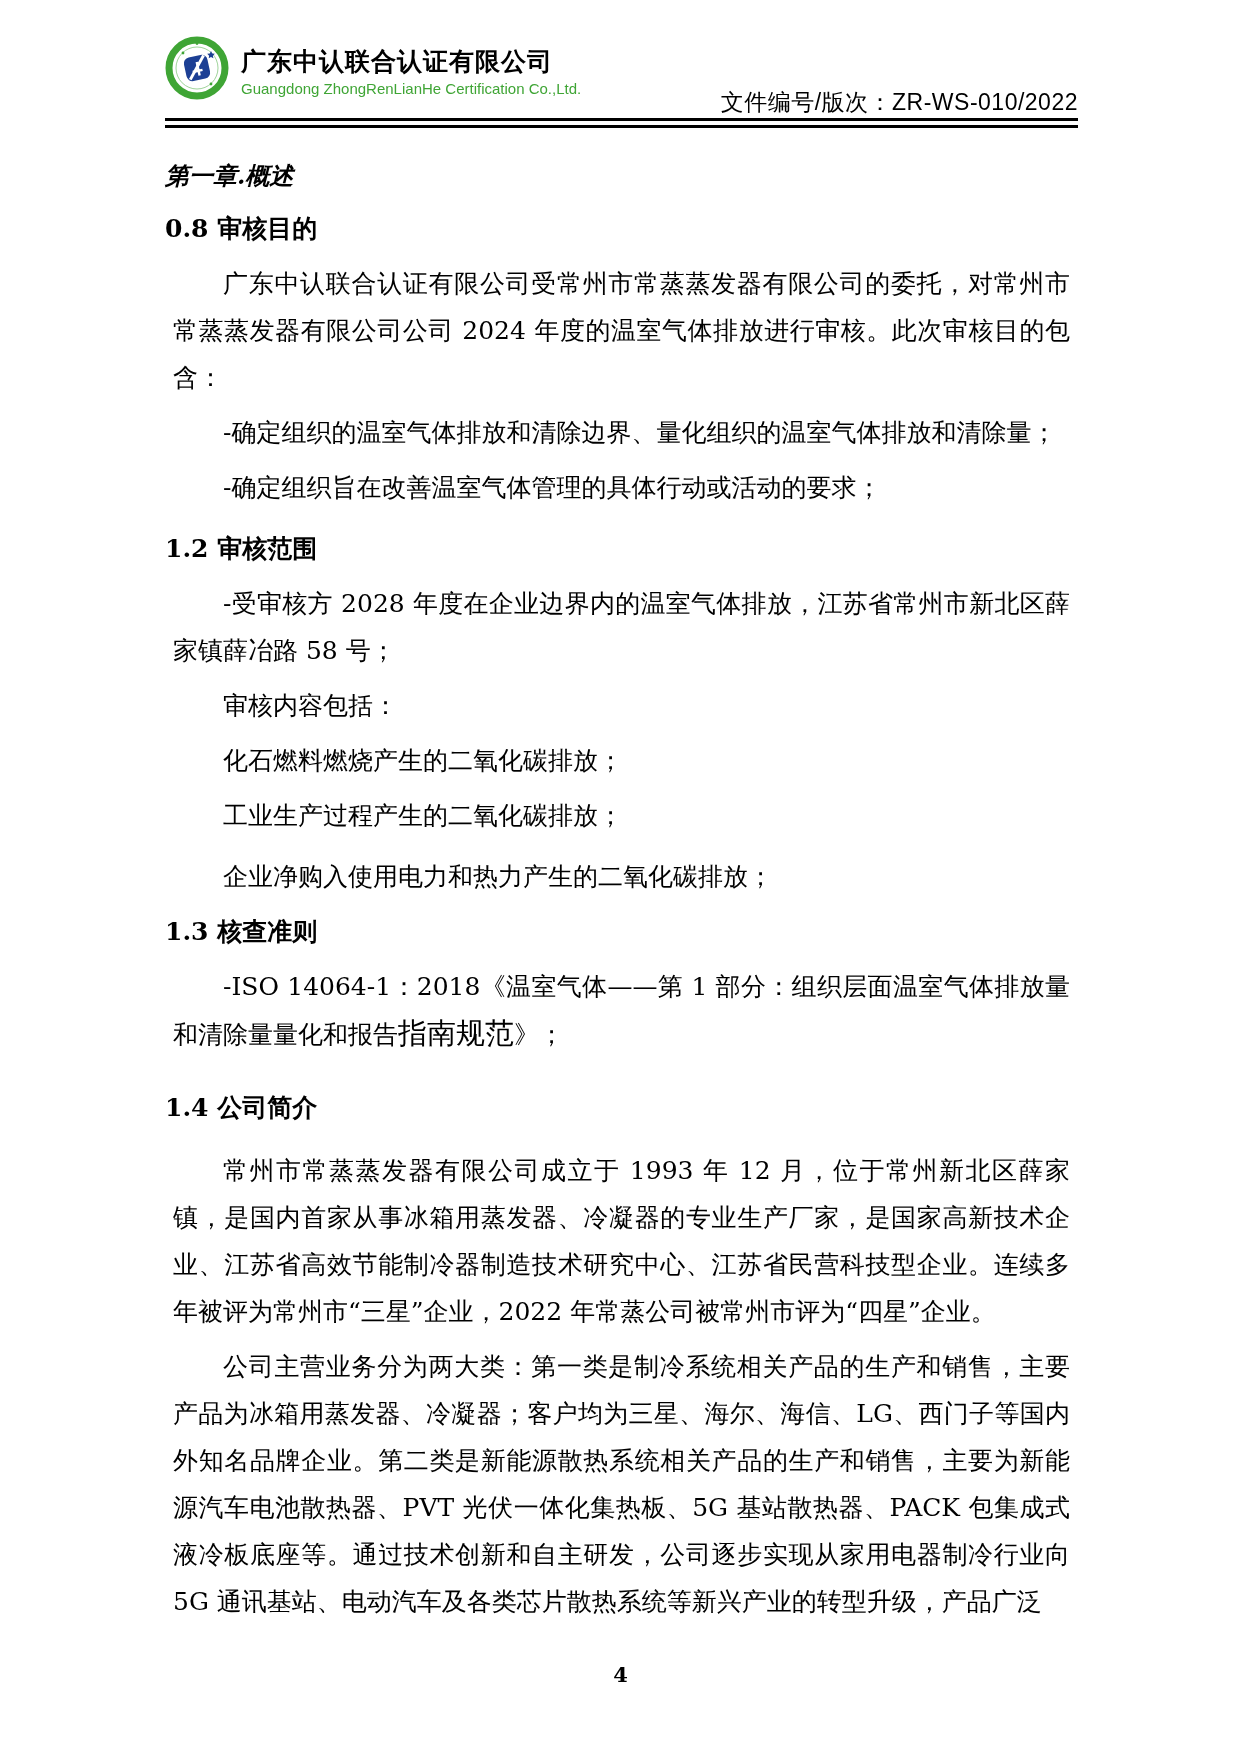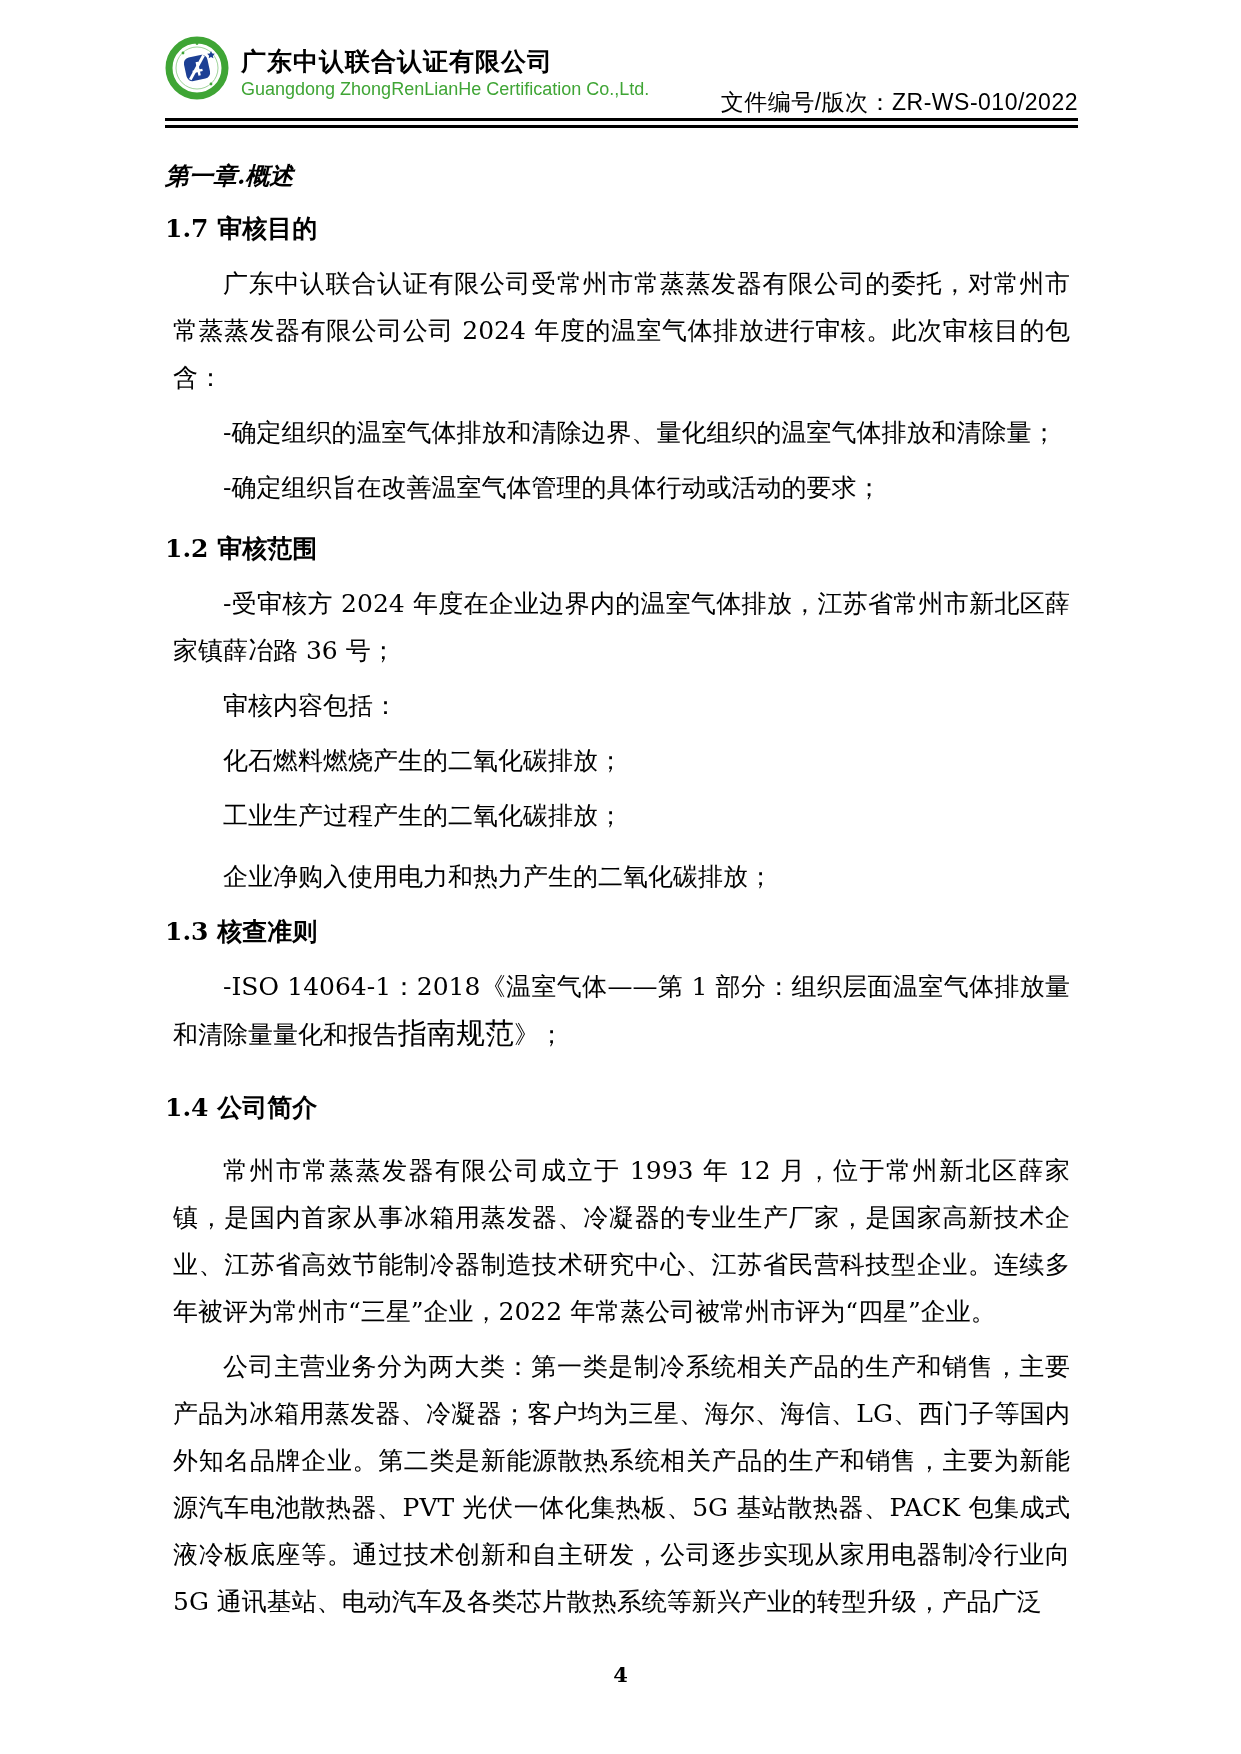--- a/index.html
+++ b/index.html
@@ -18,21 +18,21 @@
   .brand-row { display:flex; align-items:flex-end; }
   .logo-wrap { width:64px; height:64px; flex:0 0 64px; margin-right:12px; }
   .brand-text { padding-top:4px; }
   .company-zh {
     font-family:"Liberation Sans", sans-serif;
     font-weight:700; font-size:25px; line-height:30px; color:#000;
     letter-spacing:1px;
   }
   .company-en {
     font-family:"Liberation Sans", sans-serif;
-    font-size:18px; line-height:22px; color:#3fa535; margin-top:2px;
+    font-size:15px; line-height:22px; color:#3fa535; margin-top:2px;
   }
   .doc-number {
     position:absolute; right:0; top:51px;
     font-family:"Liberation Sans", sans-serif;
     font-size:23px; color:#000; letter-spacing:0.5px;
   }
   .header-rule {
     position:absolute; left:165px; top:118px; width:913px;
     height:4px;
     border-top:3px solid #000;
@@ -99,27 +99,27 @@
       </div>
     </div>
     <div class="doc-number">文件编号/版次：ZR-WS-010/2022</div>
   </div>
   <div class="header-rule"></div>
 
   <div class="content">
 
     <p class="h-chapter">第一章.概述</p>
 
-    <p class="h-section h-11">1.7 审核目的</p>
+    <p class="h-section h-11">0.8 审核目的</p>
     <p class="body-text indent2">广东中认联合认证有限公司受常州市常蒸蒸发器有限公司的委托，对常州市常蒸蒸发器有限公司公司 2024 年度的温室气体排放进行审核。此次审核目的包含：</p>
     <p class="body-text indent2">-确定组织的温室气体排放和清除边界、量化组织的温室气体排放和清除量；</p>
     <p class="body-text indent2">-确定组织旨在改善温室气体管理的具体行动或活动的要求；</p>
 
     <p class="h-section h-12">1.2 审核范围</p>
-    <p class="body-text indent2">-受审核方 2024 年度在企业边界内的温室气体排放，江苏省常州市新北区薛家镇薛冶路 36 号；</p>
+    <p class="body-text indent2">-受审核方 2028 年度在企业边界内的温室气体排放，江苏省常州市新北区薛家镇薛冶路 58 号；</p>
     <p class="body-text indent2">审核内容包括：</p>
     <p class="body-text indent2">化石燃料燃烧产生的二氧化碳排放；</p>
     <p class="body-text indent2">工业生产过程产生的二氧化碳排放；</p>
     <p class="body-text indent2 m-last">企业净购入使用电力和热力产生的二氧化碳排放；</p>
 
     <p class="h-section h-13">1.3 核查准则</p>
     <p class="body-text indent2">
       <span>-ISO 14064-1：2018《温室气体——第 1 部分：组织层面温室气体排放量和清除量量化和报告</span><span class="emph-big">指南规范</span><span>》；</span>
     </p>
 

